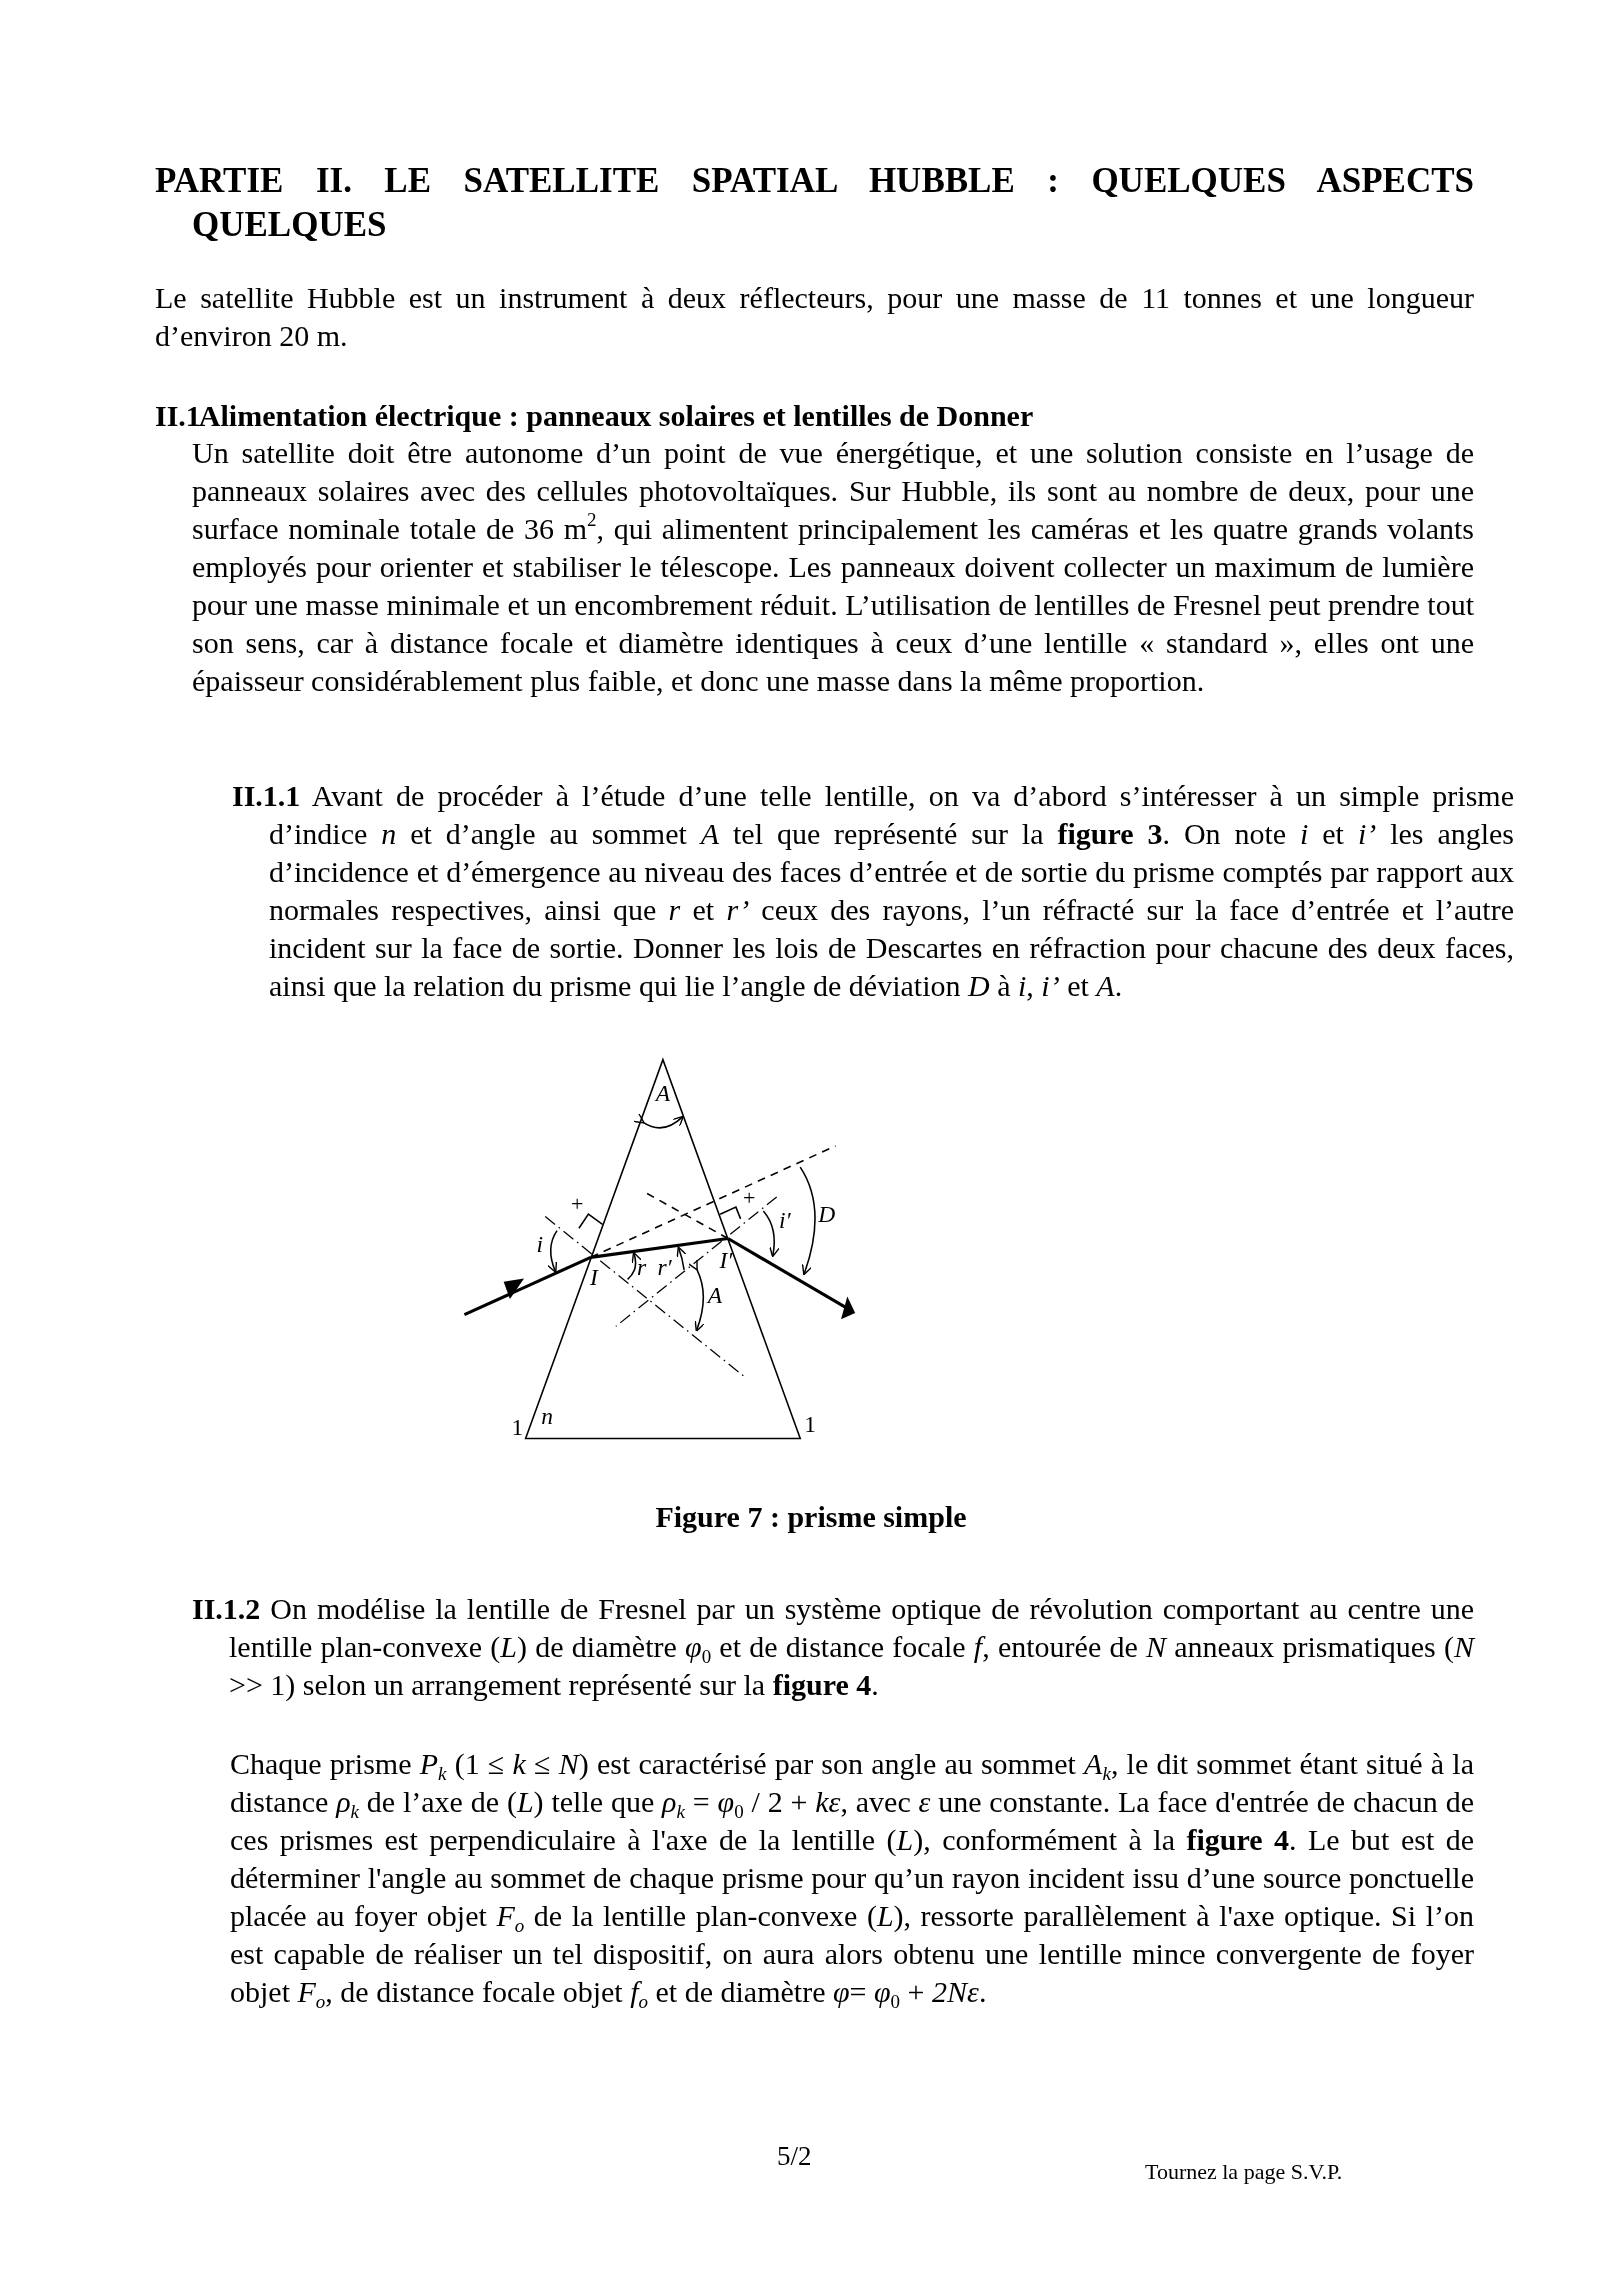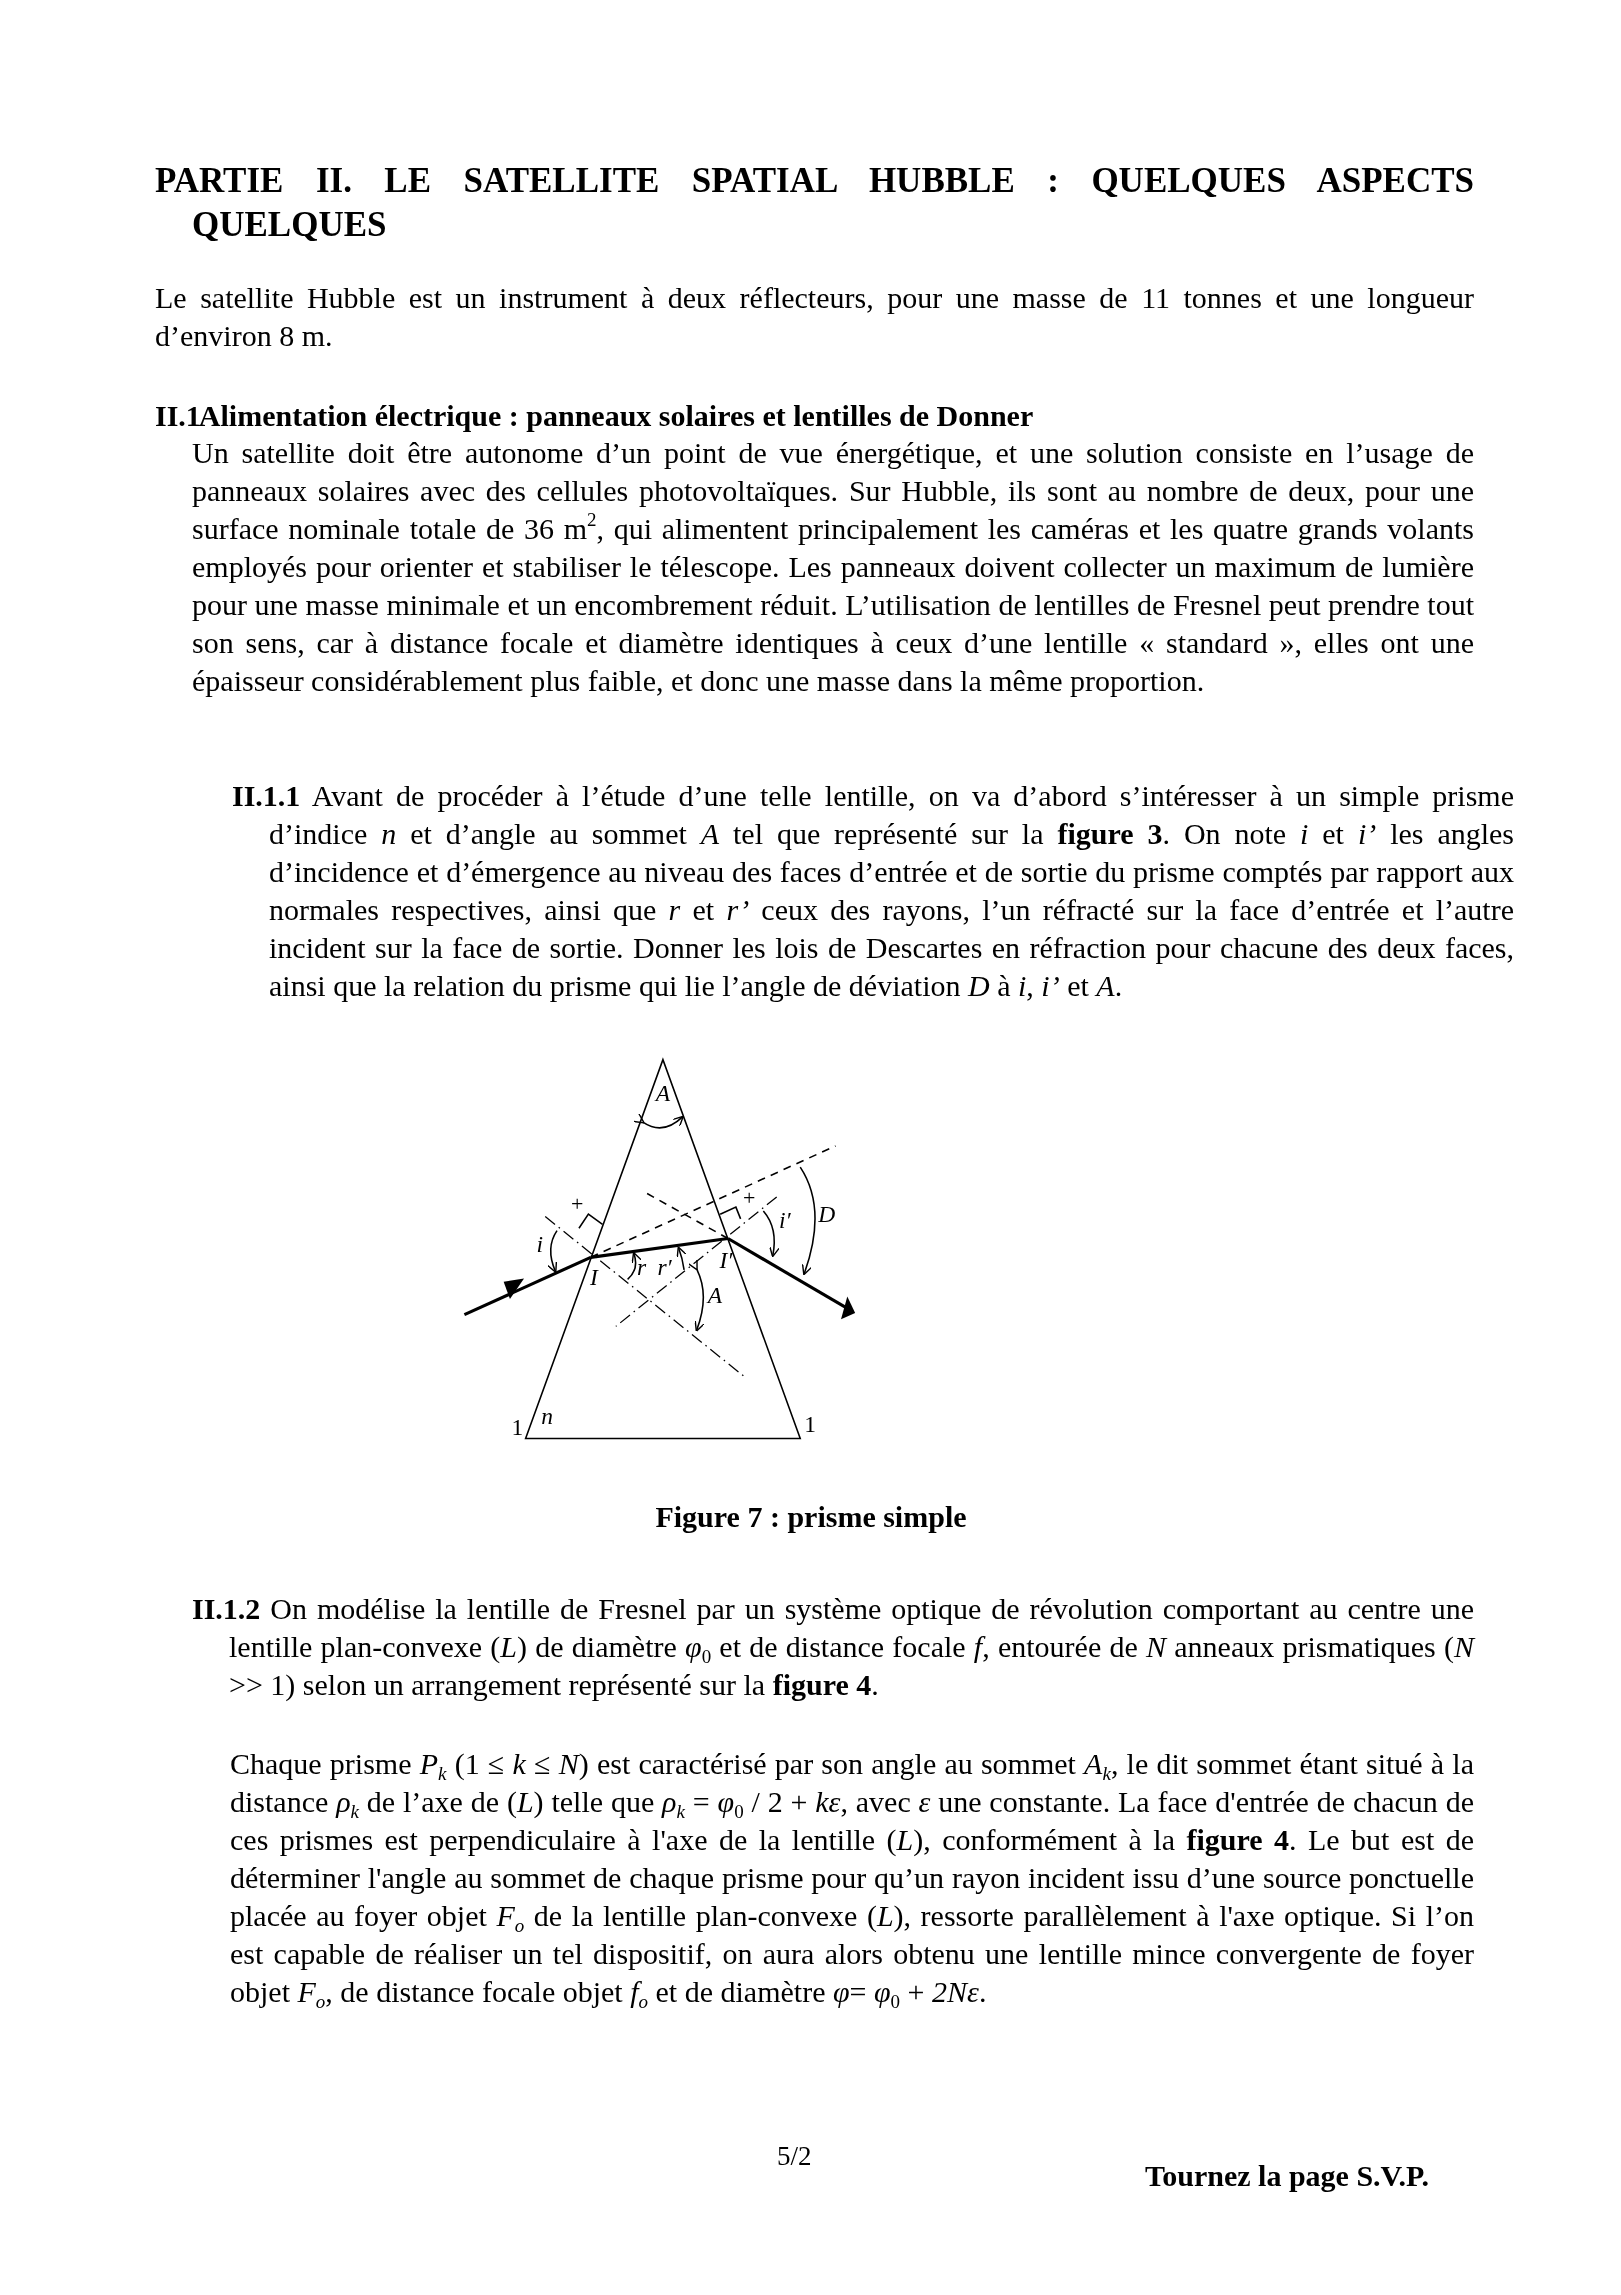--- a/index.html
+++ b/index.html
@@ -14,36 +14,36 @@
   .h2 { left: 155px; top: 393px; font-size: 30px; font-weight: bold; line-height: 38px; }
   .h2 .num { display: inline-block; width: 38px; }
   .s1 { left: 192px; top: 430px; width: 1282px; }
   .s2 { left: 192px; top: 773px; width: 1282px; text-indent: -37px; padding-left: 37px; box-sizing: border-box; margin-left: 40px; }
   .s2 .num, .s3 .num { font-weight: bold; }
   .figure { left: 455px; top: 1036px; width: 612px; height: 408px; }
   .caption { left: 0; top: 1496px; width: 1622px; text-align: center; font-size: 30px; font-weight: bold; }
   .s3 { left: 192px; top: 1586px; width: 1282px; text-indent: -37px; padding-left: 37px; box-sizing: border-box; }
   .s4 { left: 230px; top: 1741px; width: 1244px; font-family: Liberation Serif, serif; }
   .footer-page { left: 777px; top: 2137px; font-size: 27px; }
-  .footer-turn { left: 1145px; top: 2155px; font-size: 30px; font-weight: bold; }
+  .footer-turn { left: 1145px; top: 2155px; font-size: 22px; font-weight: normal; }
   i, .it { font-style: italic; }
   b { font-weight: bold; }
   sup { font-size: 19px; vertical-align: 12.6px; line-height: 0; }
   sub { font-size: 19px; vertical-align: -6.3px; line-height: 0; }
   svg text { font-family: "Liberation Serif", "DejaVu Serif", serif; }
 </style>
 </head>
 <body>
 
 <div class="page">
 
   <div class="abs title">PARTIE II. LE SATELLITE SPATIAL HUBBLE : QUELQUES ASPECTS</div>
   <div class="abs title2">QUELQUES</div>
 
-  <div class="abs para intro">Le satellite Hubble est un instrument à deux réflecteurs, pour une masse de 11 tonnes et une longueur d’environ 8 m.</div>
+  <div class="abs para intro">Le satellite Hubble est un instrument à deux réflecteurs, pour une masse de 11 tonnes et une longueur d’environ 20 m.</div>
 
   <div class="abs h2">
     <span class="num">II.1</span>
     <span>Alimentation électrique : panneaux solaires et lentilles de Donner</span>
   </div>
 
   <div class="abs para s1"><span>Un satellite doit être autonome d’un point de vue énergétique, et une solution consiste en l’usage de panneaux solaires avec des cellules photovoltaïques. Sur Hubble, ils sont au nombre de deux, pour une surface nominale totale de 36 m</span><sup>2</sup><span>, qui alimentent principalement les caméras et les quatre grands volants employés pour orienter et stabiliser le télescope. Les panneaux doivent collecter un maximum de lumière pour une masse minimale et un encombrement réduit. L’utilisation de lentilles de Fresnel peut prendre tout son sens, car à distance focale et diamètre identiques à ceux d’une lentille « standard », elles ont une épaisseur considérablement plus faible, et donc une masse dans la même proportion.</span></div>
 
   <div class="abs para s2"><span class="num">II.1.1</span><span> Avant de procéder à l’étude d’une telle lentille, on va d’abord s’intéresser à un simple prisme d’indice </span><i>n</i><span> et d’angle au sommet </span><i>A</i><span> tel que représenté sur la </span><b>figure 3</b><span>. On note </span><i>i</i><span> et </span><i>i’</i><span> les angles d’incidence et d’émergence au niveau des faces d’entrée et de sortie du prisme comptés par rapport aux normales respectives, ainsi que </span><i>r</i><span> et </span><i>r’</i><span> ceux des rayons, l’un réfracté sur la face d’entrée et l’autre incident sur la face de sortie. Donner les lois de Descartes en réfraction pour chacune des deux faces, ainsi que la relation du prisme qui lie l’angle de déviation </span><i>D</i><span> à </span><i>i</i><span>, </span><i>i’</i><span> et </span><i>A</i><span>.</span></div>
 

